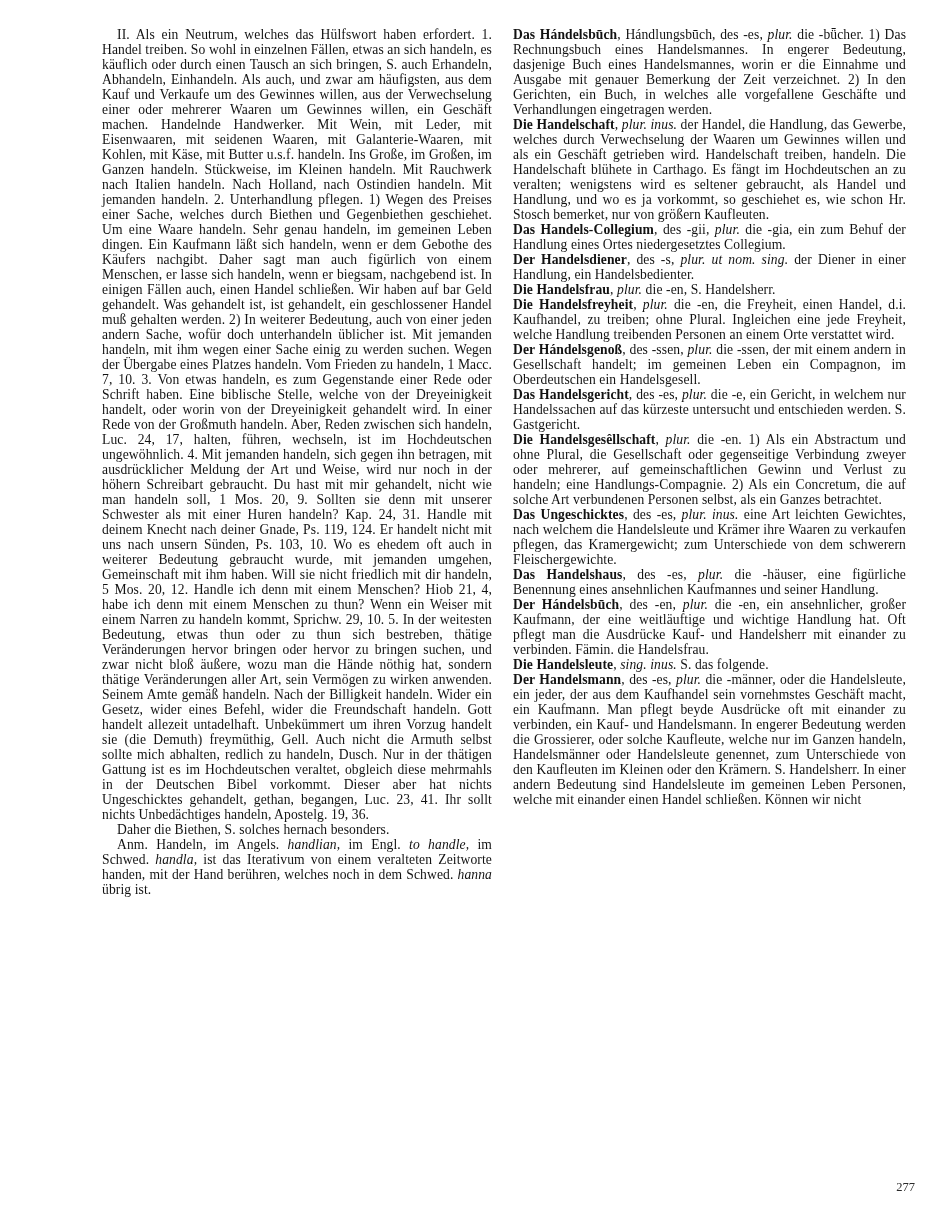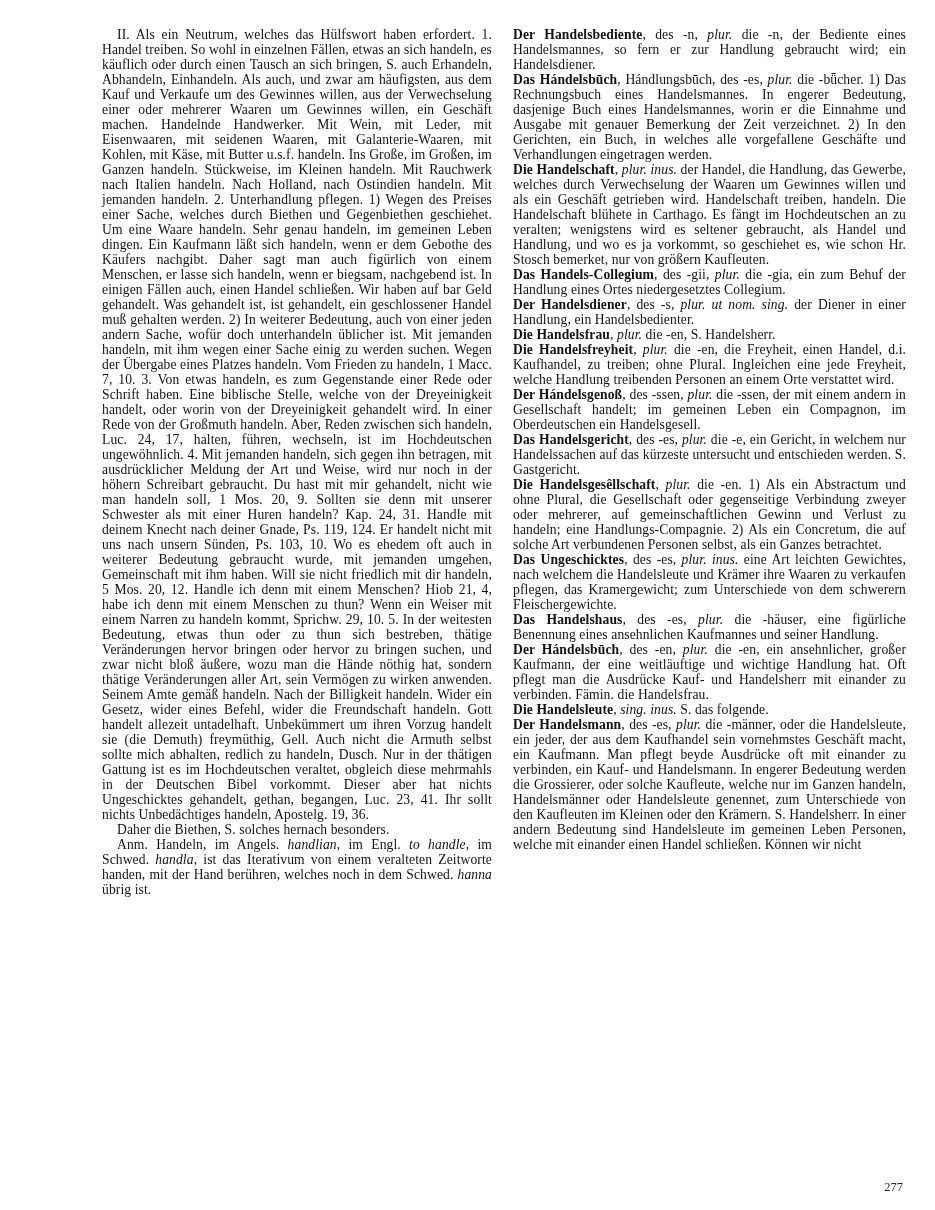--- a/index.html
+++ b/index.html
@@ -30,38 +30,37 @@
   }
   .column.left  { width: 390px; }
   .column.right { width: 393px; }
   .column p { margin: 0; }
   .column p.indent { text-indent: 15px; }
   .bold   { font-weight: bold; }
   .italic { font-style: italic; }
   .normal { font-weight: normal; font-style: normal; }
   .page-number {
     position: absolute;
-    right: 32px;
+    right: 20px;
     bottom: 15px;
     font-size: 12.5px;
     color: #2a2a2a;
   }
 </style>
 </head>
 <body>
 
 <div class="page">
   <div class="columns">
     <div class="column left">
         <p class="indent"><span class="normal">II. Als ein Neutrum, welches das Hülfswort haben erfordert. 1. Handel treiben. So wohl in einzelnen Fällen, etwas an sich handeln, es käuflich oder durch einen Tausch an sich bringen, S. auch Erhandeln, Abhandeln, Einhandeln. Als auch, und zwar am häufigsten, aus dem Kauf und Verkaufe um des Gewinnes willen, aus der Verwechselung einer oder mehrerer Waaren um Gewinnes willen, ein Geschäft machen. Handelnde Handwerker. Mit Wein, mit Leder, mit Eisenwaaren, mit seidenen Waaren, mit Galanterie-Waaren, mit Kohlen, mit Käse, mit Butter u.s.f. handeln. Ins Große, im Großen, im Ganzen handeln. Stückweise, im Kleinen handeln. Mit Rauchwerk nach Italien handeln. Nach Holland, nach Ostindien handeln. Mit jemanden handeln. 2. Unterhandlung pflegen. 1) Wegen des Preises einer Sache, welches durch Biethen und Gegenbiethen geschiehet. Um eine Waare handeln. Sehr genau handeln, im gemeinen Leben dingen. Ein Kaufmann läßt sich handeln, wenn er dem Gebothe des Käufers nachgibt. Daher sagt man auch figürlich von einem Menschen, er lasse sich handeln, wenn er biegsam, nachgebend ist. In einigen Fällen auch, einen Handel schließen. Wir haben auf bar Geld gehandelt. Was gehandelt ist, ist gehandelt, ein geschlossener Handel muß gehalten werden. 2) In weiterer Bedeutung, auch von einer jeden andern Sache, wofür doch unterhandeln üblicher ist. Mit jemanden handeln, mit ihm wegen einer Sache einig zu werden suchen. Wegen der Übergabe eines Platzes handeln. Vom Frieden zu handeln, 1 Macc. 7, 10. 3. Von etwas handeln, es zum Gegenstande einer Rede oder Schrift haben. Eine biblische Stelle, welche von der Dreyeinigkeit handelt, oder worin von der Dreyeinigkeit gehandelt wird. In einer Rede von der Großmuth handeln. Aber, Reden zwischen sich handeln, Luc. 24, 17, halten, führen, wechseln, ist im Hochdeutschen ungewöhnlich. 4. Mit jemanden handeln, sich gegen ihn betragen, mit ausdrücklicher Meldung der Art und Weise, wird nur noch in der höhern Schreibart gebraucht. Du hast mit mir gehandelt, nicht wie man handeln soll, 1 Mos. 20, 9. Sollten sie denn mit unserer Schwester als mit einer Huren handeln? Kap. 24, 31. Handle mit deinem Knecht nach deiner Gnade, Ps. 119, 124. Er handelt nicht mit uns nach unsern Sünden, Ps. 103, 10. Wo es ehedem oft auch in weiterer Bedeutung gebraucht wurde, mit jemanden umgehen, Gemeinschaft mit ihm haben. Will sie nicht friedlich mit dir handeln, 5 Mos. 20, 12. Handle ich denn mit einem Menschen? Hiob 21, 4, habe ich denn mit einem Menschen zu thun? Wenn ein Weiser mit einem Narren zu handeln kommt, Sprichw. 29, 10. 5. In der weitesten Bedeutung, etwas thun oder zu thun sich bestreben, thätige Veränderungen hervor bringen oder hervor zu bringen suchen, und zwar nicht bloß äußere, wozu man die Hände nöthig hat, sondern thätige Veränderungen aller Art, sein Vermögen zu wirken anwenden. Seinem Amte gemäß handeln. Nach der Billigkeit handeln. Wider ein Gesetz, wider eines Befehl, wider die Freundschaft handeln. Gott handelt allezeit untadelhaft. Unbekümmert um ihren Vorzug handelt sie (die Demuth) freymüthig, Gell. Auch nicht die Armuth selbst sollte mich abhalten, redlich zu handeln, Dusch. Nur in der thätigen Gattung ist es im Hochdeutschen veraltet, obgleich diese mehrmahls in der Deutschen Bibel vorkommt. Dieser aber hat nichts Ungeschicktes gehandelt, gethan, begangen, Luc. 23, 41. Ihr sollt nichts Unbedächtiges handeln, Apostelg. 19, 36.</span></p>
         <p class="indent"><span class="normal">Daher die Biethen, S. solches hernach besonders.</span></p>
         <p class="indent"><span class="normal">Anm. Handeln, im Angels. </span><span class="italic">handlian,</span><span class="normal"> im Engl. </span><span class="italic">to handle,</span><span class="normal"> im Schwed. </span><span class="italic">handla,</span><span class="normal"> ist das Iterativum von einem veralteten Zeitworte handen, mit der Hand berühren, welches noch in dem Schwed. </span><span class="italic">hanna</span><span class="normal"> übrig ist.</span></p>
       </div>
     <div class="column right">
-        <p class=""><span class="bold">Der Handelsbediente</span><span class="normal">, des -n, </span><span class="italic">plur.</span><span class="normal"> die -n, der Bediente eines Handelsmannes, so fern er zur Handlung gebraucht wird; ein Handelsdiener.</span></p>
         <p class=""><span class="bold">Das Hándelsbūch</span><span class="normal">, Hándlungsbūch, des -es, </span><span class="italic">plur.</span><span class="normal"> die -bǖcher. 1) Das Rechnungsbuch eines Handelsmannes. In engerer Bedeutung, dasjenige Buch eines Handelsmannes, worin er die Einnahme und Ausgabe mit genauer Bemerkung der Zeit verzeichnet. 2) In den Gerichten, ein Buch, in welches alle vorgefallene Geschäfte und Verhandlungen eingetragen werden.</span></p>
         <p class=""><span class="bold">Die Handelschaft</span><span class="normal">, </span><span class="italic">plur. inus.</span><span class="normal"> der Handel, die Handlung, das Gewerbe, welches durch Verwechselung der Waaren um Gewinnes willen und als ein Geschäft getrieben wird. Handelschaft treiben, handeln. Die Handelschaft blühete in Carthago. Es fängt im Hochdeutschen an zu veralten; wenigstens wird es seltener gebraucht, als Handel und Handlung, und wo es ja vorkommt, so geschiehet es, wie schon Hr. Stosch bemerket, nur von größern Kaufleuten.</span></p>
         <p class=""><span class="bold">Das Handels-Collegium</span><span class="normal">, des -gii, </span><span class="italic">plur.</span><span class="normal"> die -gia, ein zum Behuf der Handlung eines Ortes niedergesetztes Collegium.</span></p>
         <p class=""><span class="bold">Der Handelsdiener</span><span class="normal">, des -s, </span><span class="italic">plur. ut nom. sing.</span><span class="normal"> der Diener in einer Handlung, ein Handelsbedienter.</span></p>
         <p class=""><span class="bold">Die Handelsfrau</span><span class="normal">, </span><span class="italic">plur.</span><span class="normal"> die -en, S. Handelsherr.</span></p>
         <p class=""><span class="bold">Die Handelsfreyheit</span><span class="normal">, </span><span class="italic">plur.</span><span class="normal"> die -en, die Freyheit, einen Handel, d.i. Kaufhandel, zu treiben; ohne Plural. Ingleichen eine jede Freyheit, welche Handlung treibenden Personen an einem Orte verstattet wird.</span></p>
         <p class=""><span class="bold">Der Hándelsgenoß</span><span class="normal">, des -ssen, </span><span class="italic">plur.</span><span class="normal"> die -ssen, der mit einem andern in Gesellschaft handelt; im gemeinen Leben ein Compagnon, im Oberdeutschen ein Handelsgesell.</span></p>
         <p class=""><span class="bold">Das Handelsgericht</span><span class="normal">, des -es, </span><span class="italic">plur.</span><span class="normal"> die -e, ein Gericht, in welchem nur Handelssachen auf das kürzeste untersucht und entschieden werden. S. Gastgericht.</span></p>
         <p class=""><span class="bold">Die Handelsgesêllschaft</span><span class="normal">, </span><span class="italic">plur.</span><span class="normal"> die -en. 1) Als ein Abstractum und ohne Plural, die Gesellschaft oder gegenseitige Verbindung zweyer oder mehrerer, auf gemeinschaftlichen Gewinn und Verlust zu handeln; eine Handlungs-Compagnie. 2) Als ein Concretum, die auf solche Art verbundenen Personen selbst, als ein Ganzes betrachtet.</span></p>
         <p class=""><span class="bold">Das Ungeschicktes</span><span class="normal">, des -es, </span><span class="italic">plur. inus.</span><span class="normal"> eine Art leichten Gewichtes, nach welchem die Handelsleute und Krämer ihre Waaren zu verkaufen pflegen, das Kramergewicht; zum Unterschiede von dem schwerern Fleischergewichte.</span></p>

